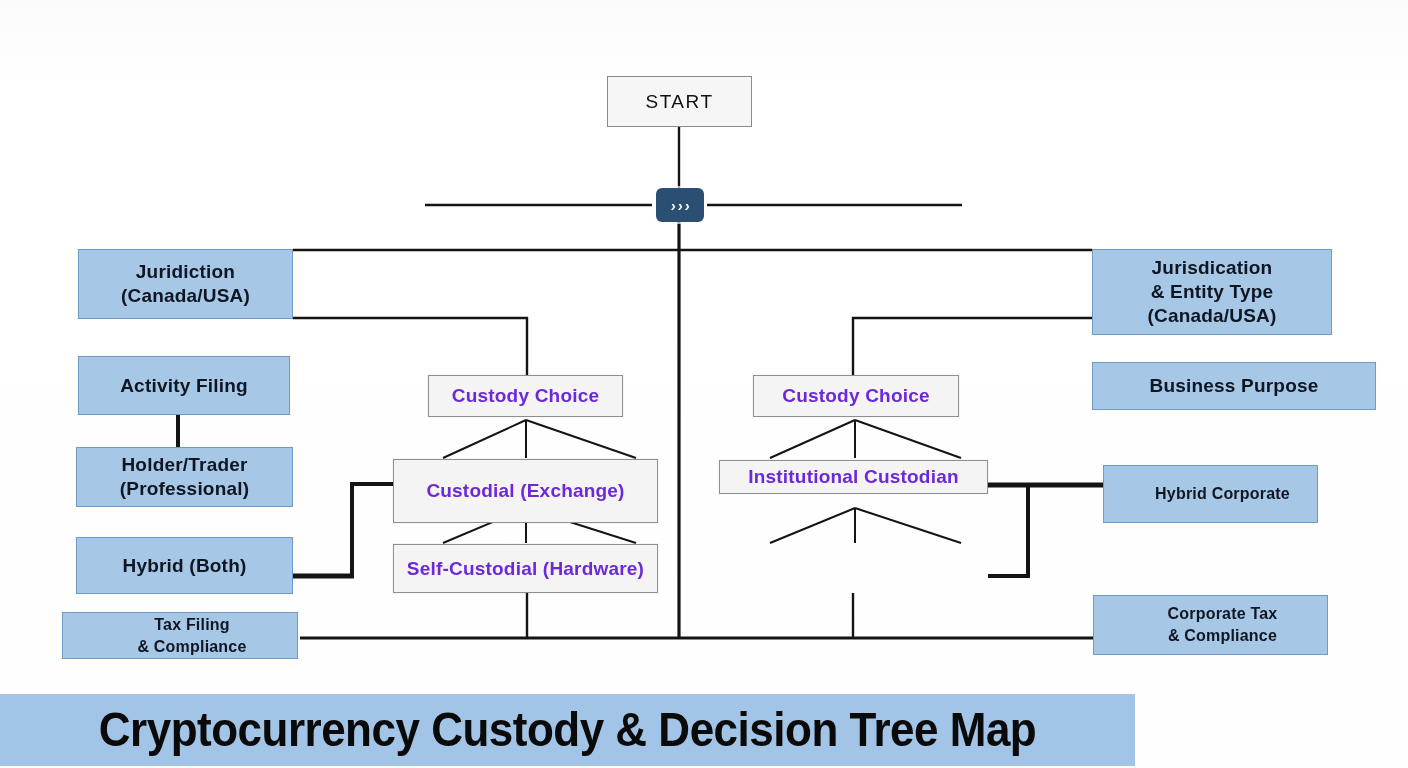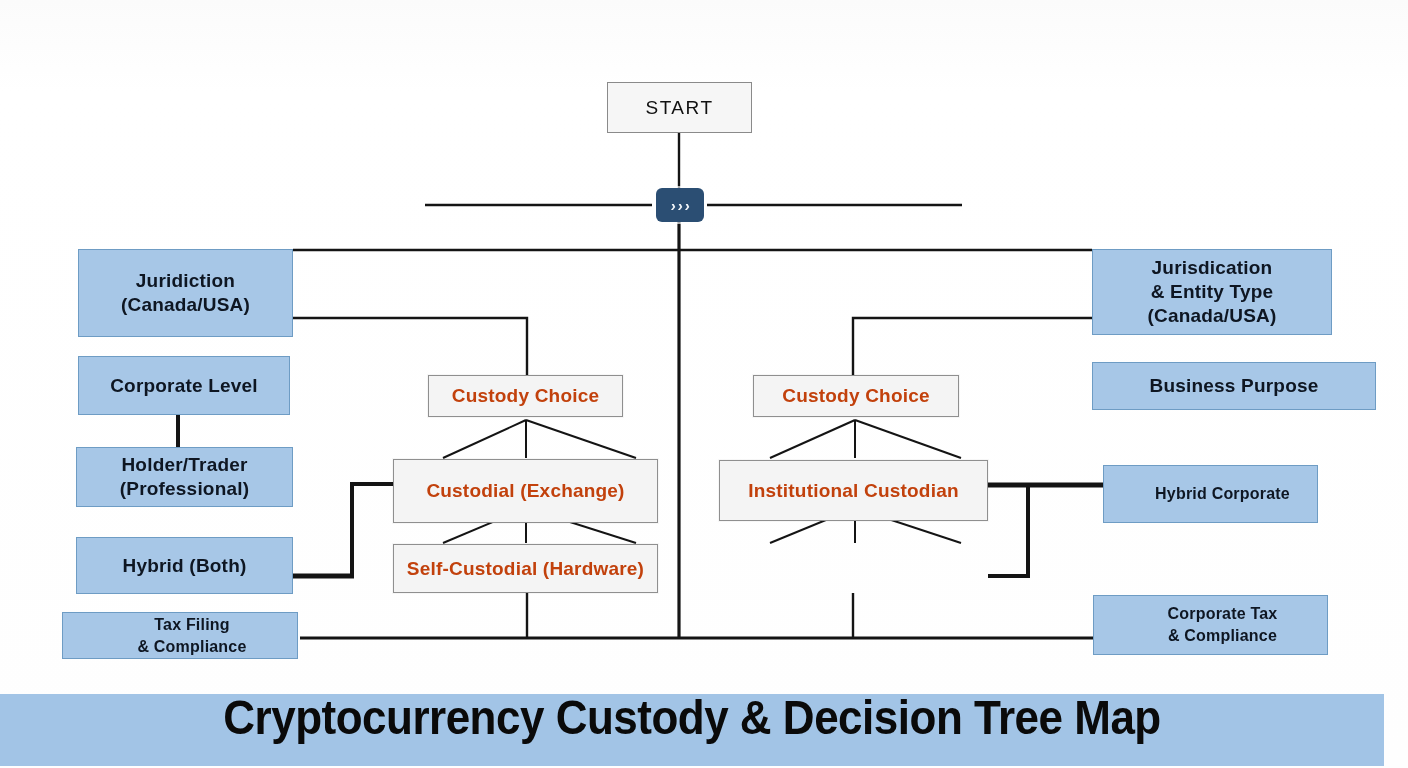--- a/index.html
+++ b/index.html
@@ -13,43 +13,43 @@
   .wires .w3{stroke-width:3.2;}
   .wires .w4{stroke-width:4;}
   .wires .w5{stroke-width:5;}
 
   .node{position:absolute;z-index:2;display:flex;align-items:center;justify-content:center;
         text-align:center;white-space:pre-line;line-height:1.25;box-sizing:border-box;}
 
   .node.gray{background:var(--node-gray-fill,#f4f4f4);
              border:1px solid var(--node-gray-border,#8f8f8f);
              box-shadow:0 0 0 1px rgba(0,0,0,0.03);
-             color:#c2410c;font-size:19px;font-weight:600;letter-spacing:.2px;}
+             color:#6d28d9;font-size:19px;font-weight:600;letter-spacing:.2px;}
 
   .node.blue{background:var(--node-blue-fill,#a7c7e7);
              border:1.6px solid var(--node-blue-border,#6e9cc4);
              color:#0e1622;font-size:19px;font-weight:600;letter-spacing:.2px;}
 
   .node.bold-sm{font-size:16px;font-weight:700;letter-spacing:.2px;line-height:1.35;padding-left:24px;}
 
   .start-box{position:absolute;z-index:2;display:flex;align-items:center;justify-content:center;
              background:#f6f6f6;border:1px solid #8a8a8a;color:#111;
-             font-size:19px;font-weight:500;letter-spacing:1.5px;margin-top:6px;}
+             font-size:19px;font-weight:500;letter-spacing:1.5px;}
 
   .chev{position:absolute;z-index:3;display:flex;align-items:center;justify-content:center;
         background:var(--chevron-bg,#2b4e73);border-radius:6px;color:#f2f6fa;
         font-size:15px;font-weight:700;letter-spacing:2px;
         box-shadow:0 0 0 2px rgba(255,255,255,.65);}
   .chev span{transform:skewX(-8deg);padding-left:2px;}
 
   .branch-heading{position:absolute;z-index:2;color:#1b1b1b;font-size:26px;font-weight:700;
                   letter-spacing:.4px;white-space:nowrap;}
 
-  .banner{position:absolute;left:0;top:694px;width:1384px;height:72px;z-index:2;
-          background:var(--banner-bg,#a2c4e6);display:flex;justify-content:center;}
+  .banner{position:absolute;left:0;top:694px;width:1135px;height:72px;z-index:2;
+          background:var(--banner-bg,#a2c4e6);display:flex;align-items:center;justify-content:center;}
   .banner .t{color:#0a0a0a;font-size:44px;font-weight:700;letter-spacing:-0.5px;
              transform:scaleY(1.08);}
 </style>
 </head>
 <body>
 
 <div id="stage">
 
   <svg class="wires" width="1408" height="768" viewBox="0 0 1408 768" aria-hidden="true">
 
@@ -95,35 +95,35 @@
     <polyline class="w4" points="1028,485 1028,576 988,576"></polyline>
   </svg>
 
   <div class="start-box" style="left:607px;top:76px;width:143px;height:49px">START</div>
 
   <div class="chev" style="left:656px;top:188px;width:48px;height:34px">
     <span>›››</span>
   </div>
 
 
-  <div class="node blue" style="left:78px;top:249px;width:215px;height:88px">Juridiction
+  <div class="node blue" style="left:78px;top:249px;width:215px;height:70px">Juridiction
 (Canada/USA)</div>
-  <div class="node blue" style="left:78px;top:356px;width:212px;height:59px">Corporate Level</div>
+  <div class="node blue" style="left:78px;top:356px;width:212px;height:59px">Activity Filing</div>
   <div class="node blue" style="left:76px;top:537px;width:217px;height:57px">Hybrid (Both)</div>
   <div class="node blue" style="left:76px;top:447px;width:217px;height:60px">Holder/Trader
 (Professional)</div>
   <div class="node blue bold-sm" style="left:62px;top:612px;width:236px;height:47px">Tax Filing
 &amp; Compliance</div>
 
   <div class="node gray" style="left:428px;top:375px;width:195px;height:42px">Custody Choice</div>
   <div class="node gray" style="left:393px;top:459px;width:265px;height:64px">Custodial (Exchange)</div>
   <div class="node gray" style="left:393px;top:544px;width:265px;height:49px">Self-Custodial (Hardware)</div>
 
   <div class="node gray" style="left:753px;top:375px;width:206px;height:42px">Custody Choice</div>
-  <div class="node gray" style="left:719px;top:460px;width:269px;height:61px">Institutional Custodian</div>
+  <div class="node gray" style="left:719px;top:460px;width:269px;height:34px">Institutional Custodian</div>
 
   <div class="node blue" style="left:1092px;top:249px;width:240px;height:86px">Jurisdication
 &amp; Entity Type
 (Canada/USA)</div>
   <div class="node blue" style="left:1092px;top:362px;width:284px;height:48px">Business Purpose</div>
   <div class="node blue bold-sm" style="left:1103px;top:465px;width:215px;height:58px">Hybrid Corporate</div>
   <div class="node blue bold-sm" style="left:1093px;top:595px;width:235px;height:60px">Corporate Tax
 &amp; Compliance</div>
 
   <div class="banner">

